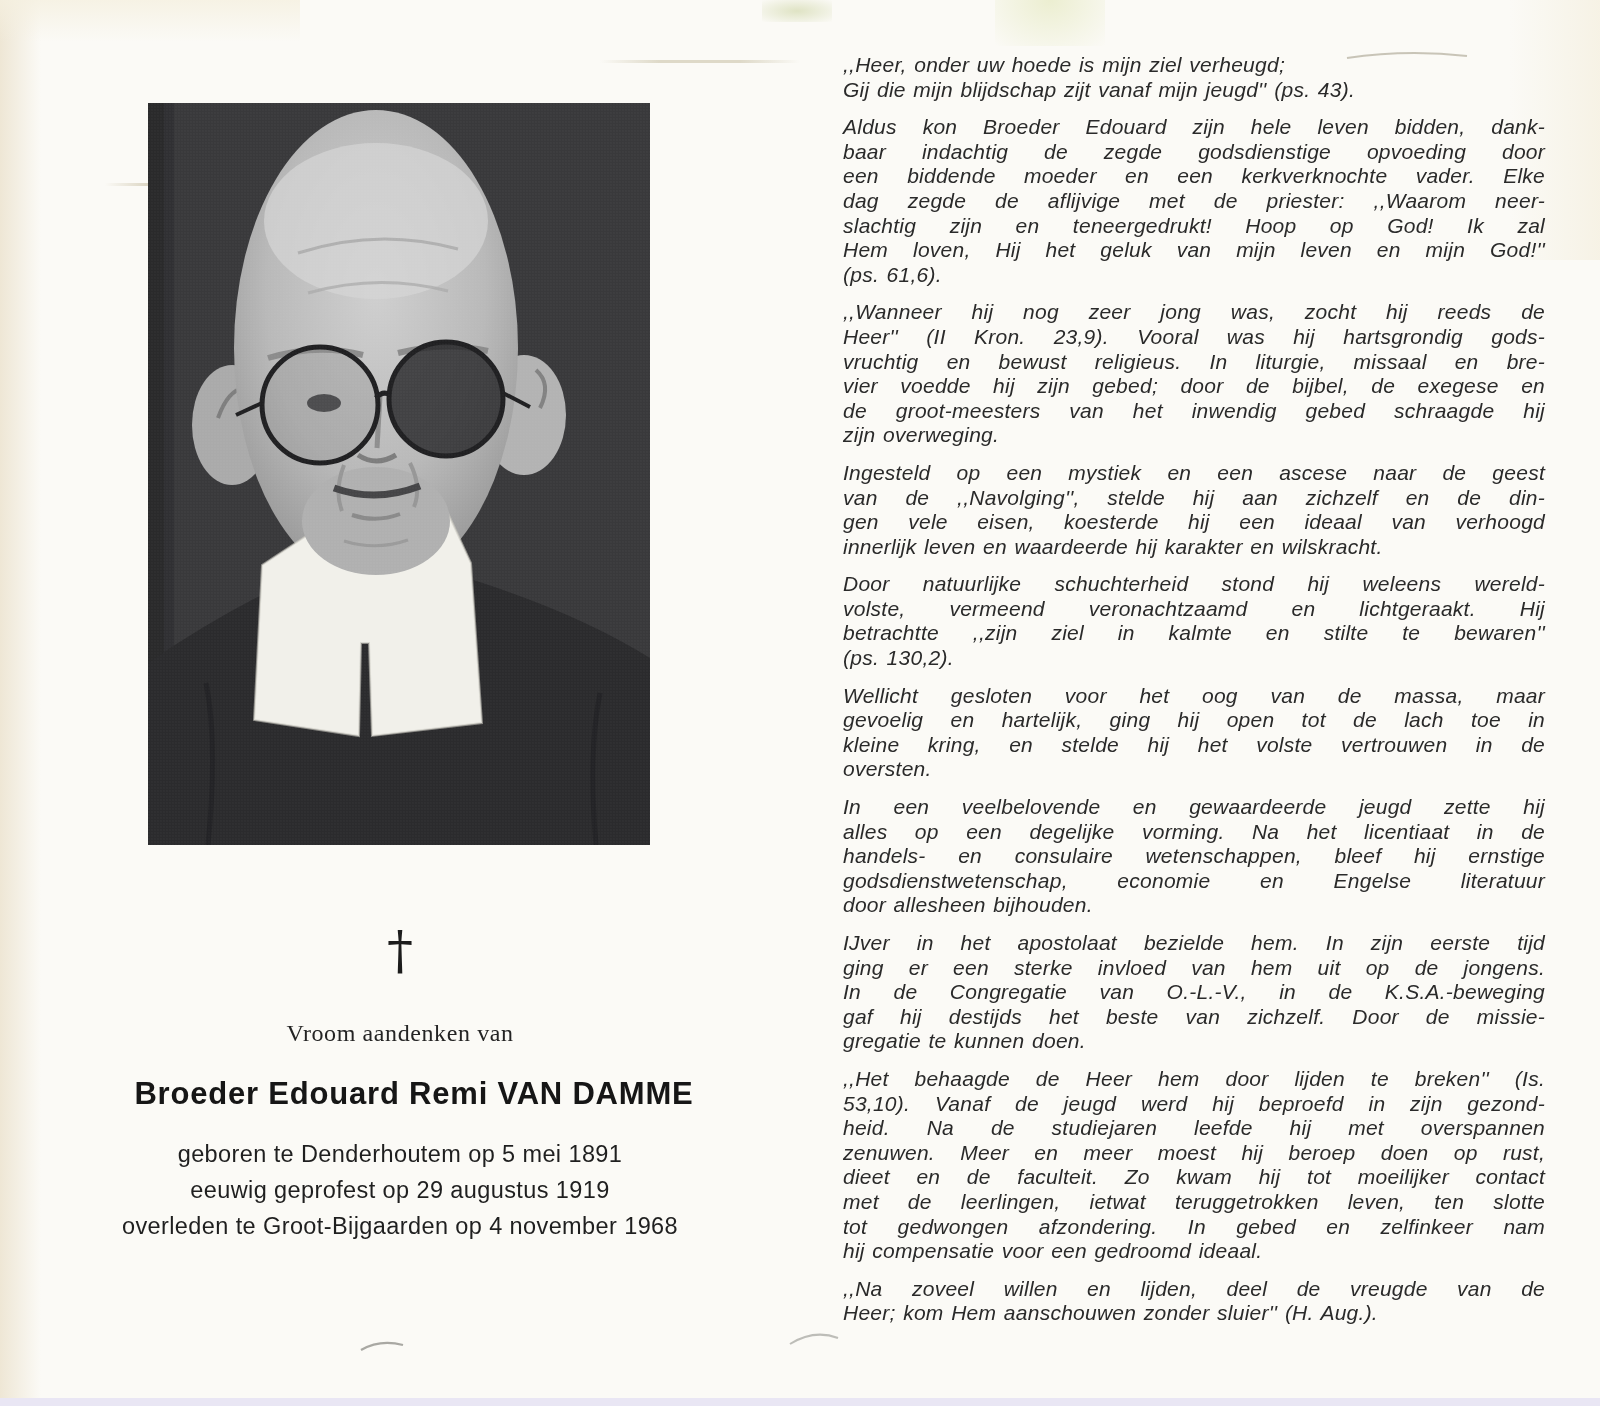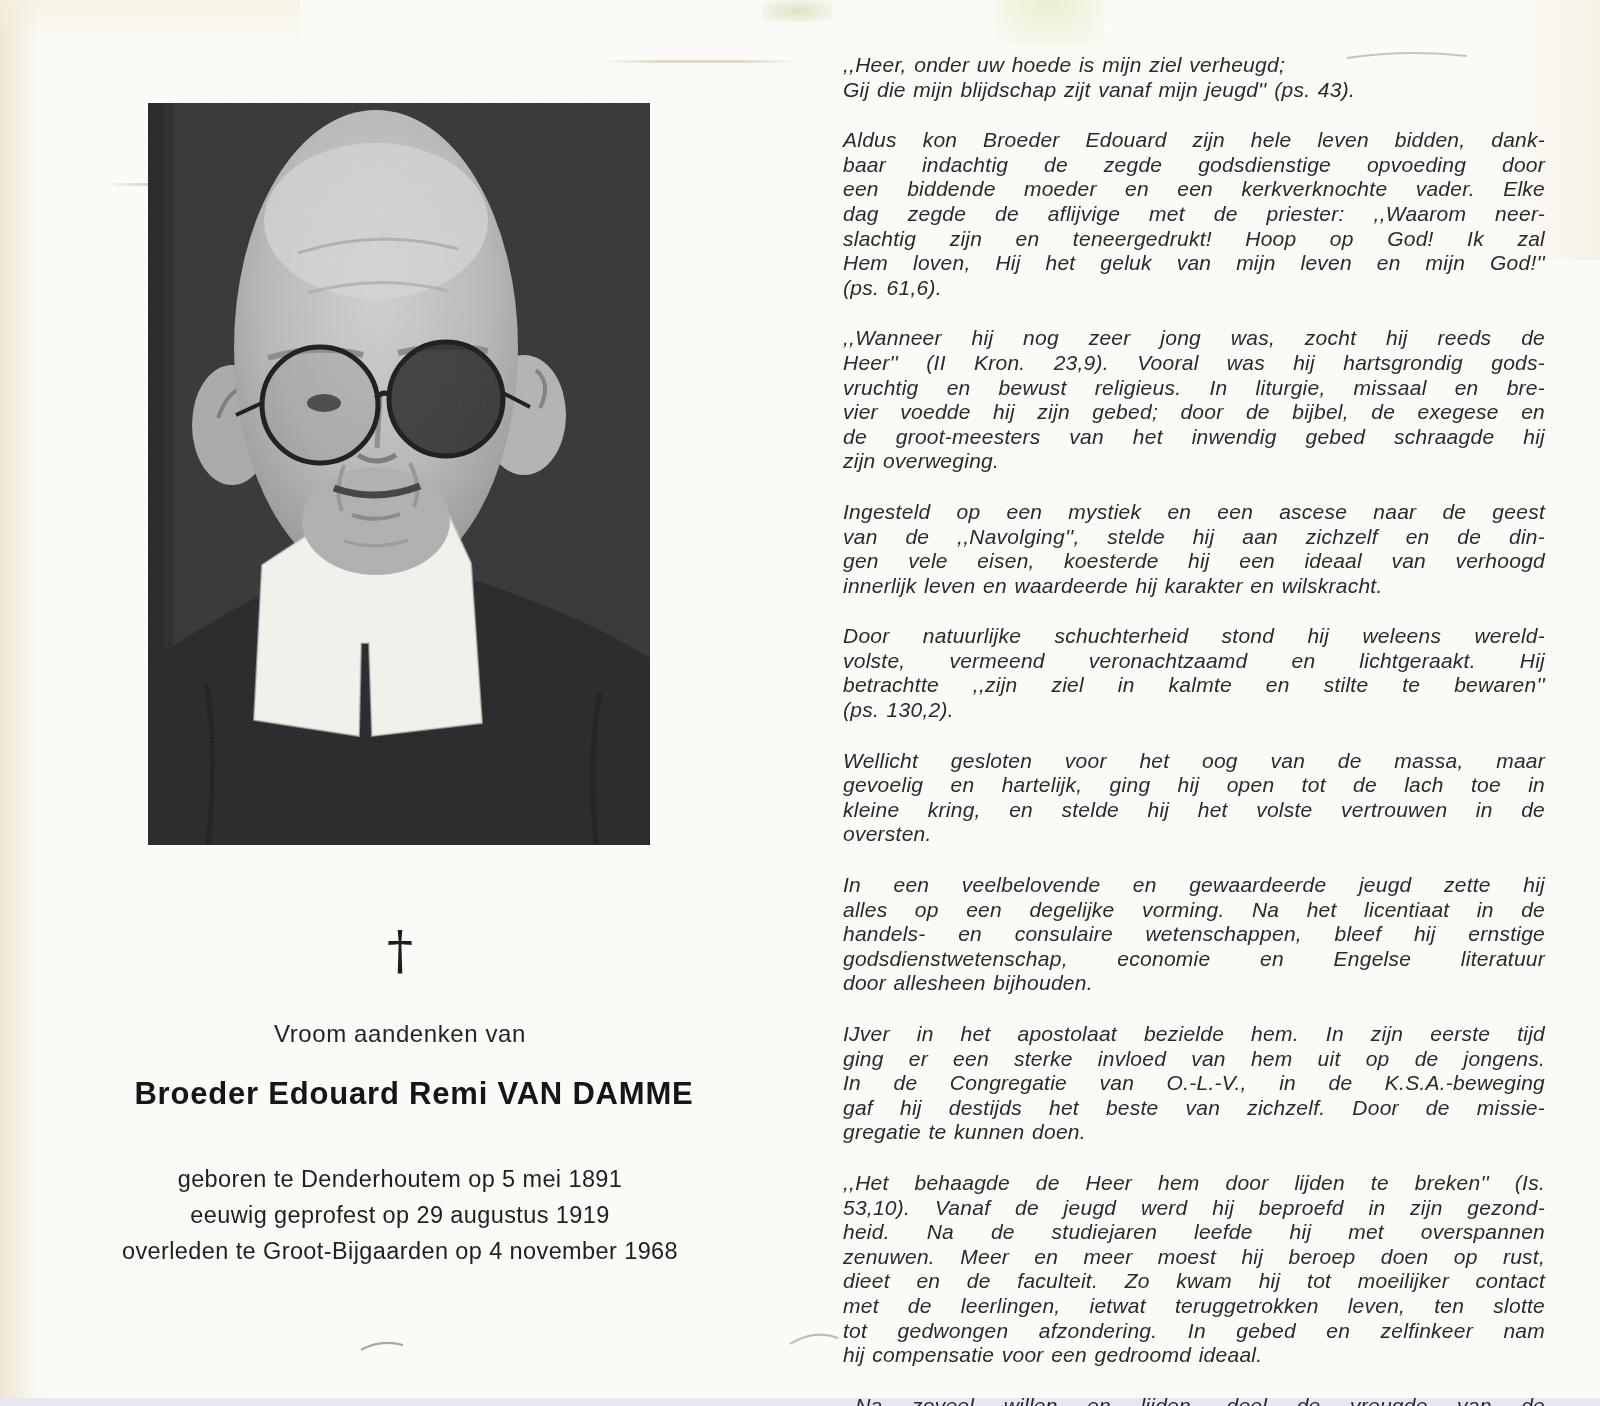--- a/index.html
+++ b/index.html
@@ -28,29 +28,29 @@
   .scratch-tr{left:1345px;top:48px;width:125px;height:14px;}
   .pencil-1{left:358px;top:1336px;width:48px;height:20px;}
   .pencil-2{left:786px;top:1324px;width:56px;height:26px;}
   .bottom-strip{left:0;bottom:0;width:1600px;height:8px;background:#e9e6f4;}
 
   
   .photo{position:absolute;left:148px;top:103px;width:502px;height:742px;}
   .cross{position:absolute;left:70px;top:922px;width:660px;text-align:center;
     font-size:52px;line-height:56px;color:#1c1c1c;font-family:"DejaVu Serif",serif;}
   .memlabel{position:absolute;left:70px;top:1020px;width:660px;text-align:center;
-    font-size:24px;letter-spacing:.6px;color:#242424;}
+    font-size:24px;letter-spacing:.6px;color:#242424;font-family:Liberation Serif, serif;}
   .name{position:absolute;left:44px;top:1076px;width:740px;text-align:center;
     font-size:31px;font-weight:700;letter-spacing:.8px;color:#161616;}
-  .details{position:absolute;left:30px;top:1161px;width:740px;text-align:center;
+  .details{position:absolute;left:30px;top:1136px;width:740px;text-align:center;
     font-size:23.5px;line-height:36px;letter-spacing:.4px;color:#1f1f1f;}
 
   
   .right-page{position:absolute;left:843px;top:53px;width:702px;}
-  .para{margin-top:26px;}
+  .para{margin-top:13px;}
   .para:first-child{margin-top:0;}
   .tline{font-size:21px;line-height:24.6px;letter-spacing:.25px;word-spacing:1.5px;
     color:#2a2a2a;text-align:left;font-style:italic;}
   .tline.just{text-align:justify;text-align-last:justify;}
 </style>
 </head>
 <body>
 
 <div class="artifact edge-left"></div>
 <div class="artifact edge-topleft"></div>

